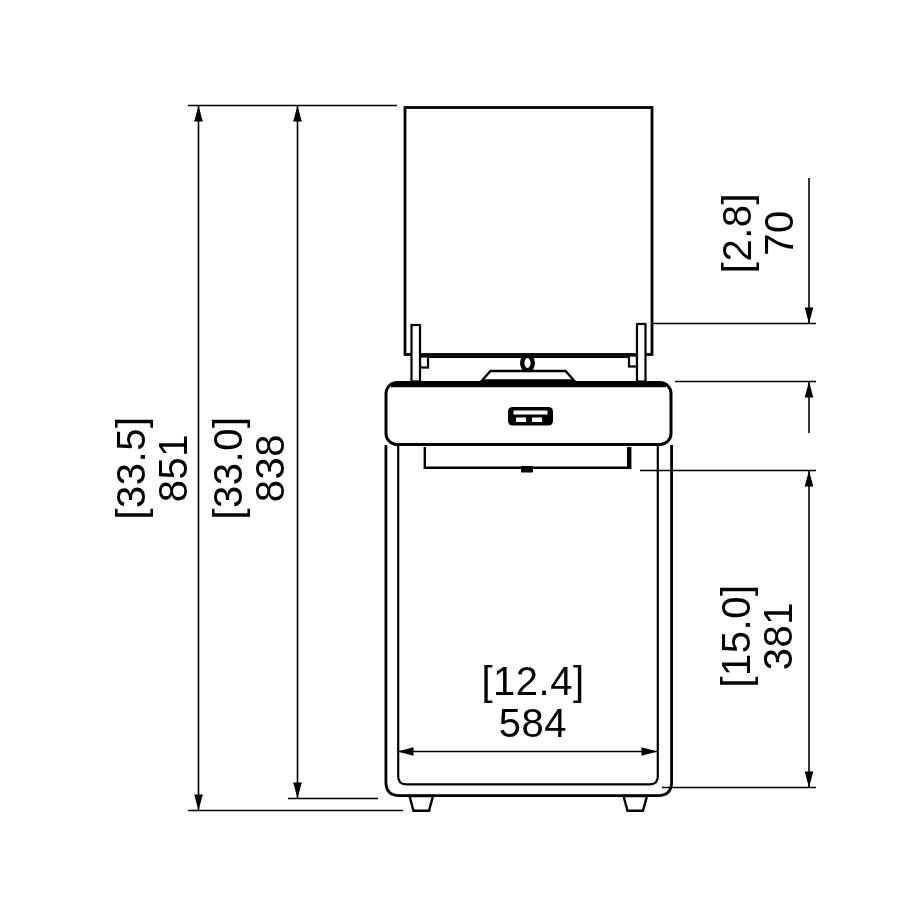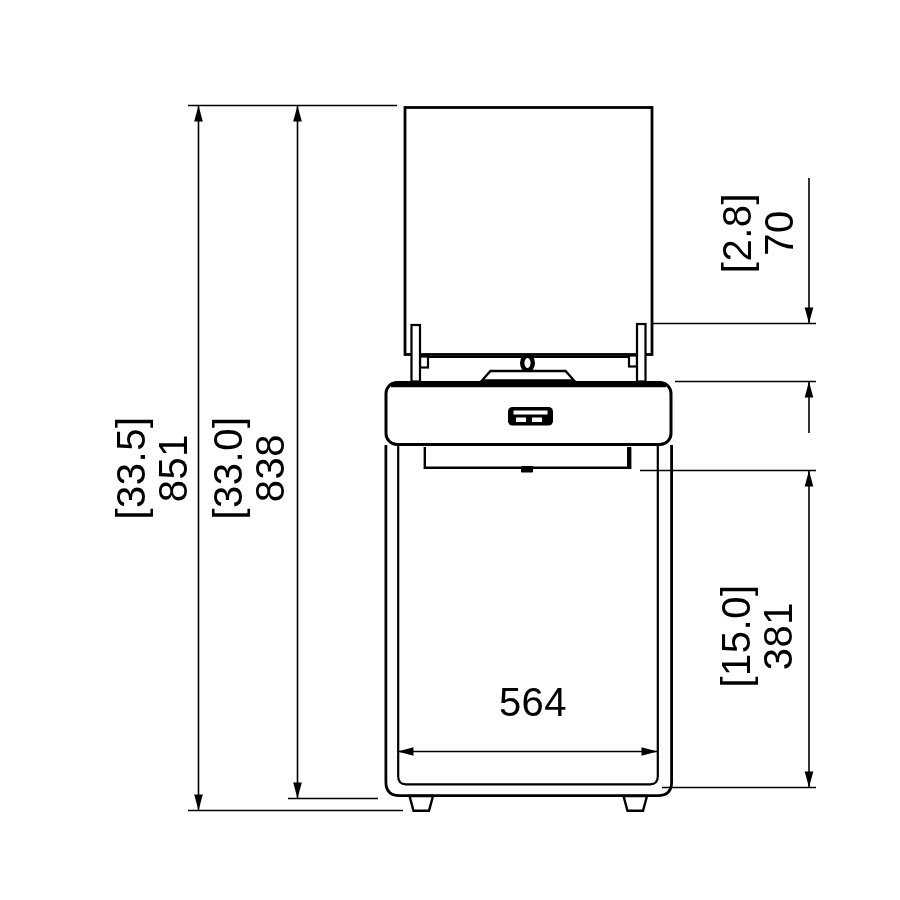--- a/index.html
+++ b/index.html
@@ -126,16 +126,17 @@
     <div>[2.8]</div>
     <div>70</div>
   </div>
 
   <div class="dim rot" style="left:757px; top:636px;">
     <div>[15.0]</div>
     <div>381</div>
   </div>
 
   <div class="dim" style="left:533px; top:702px;">
-    <div>564</div>
+    <div>[12.4]</div>
+    <div>584</div>
   </div>
 
 </div>
 
 </body></html>

